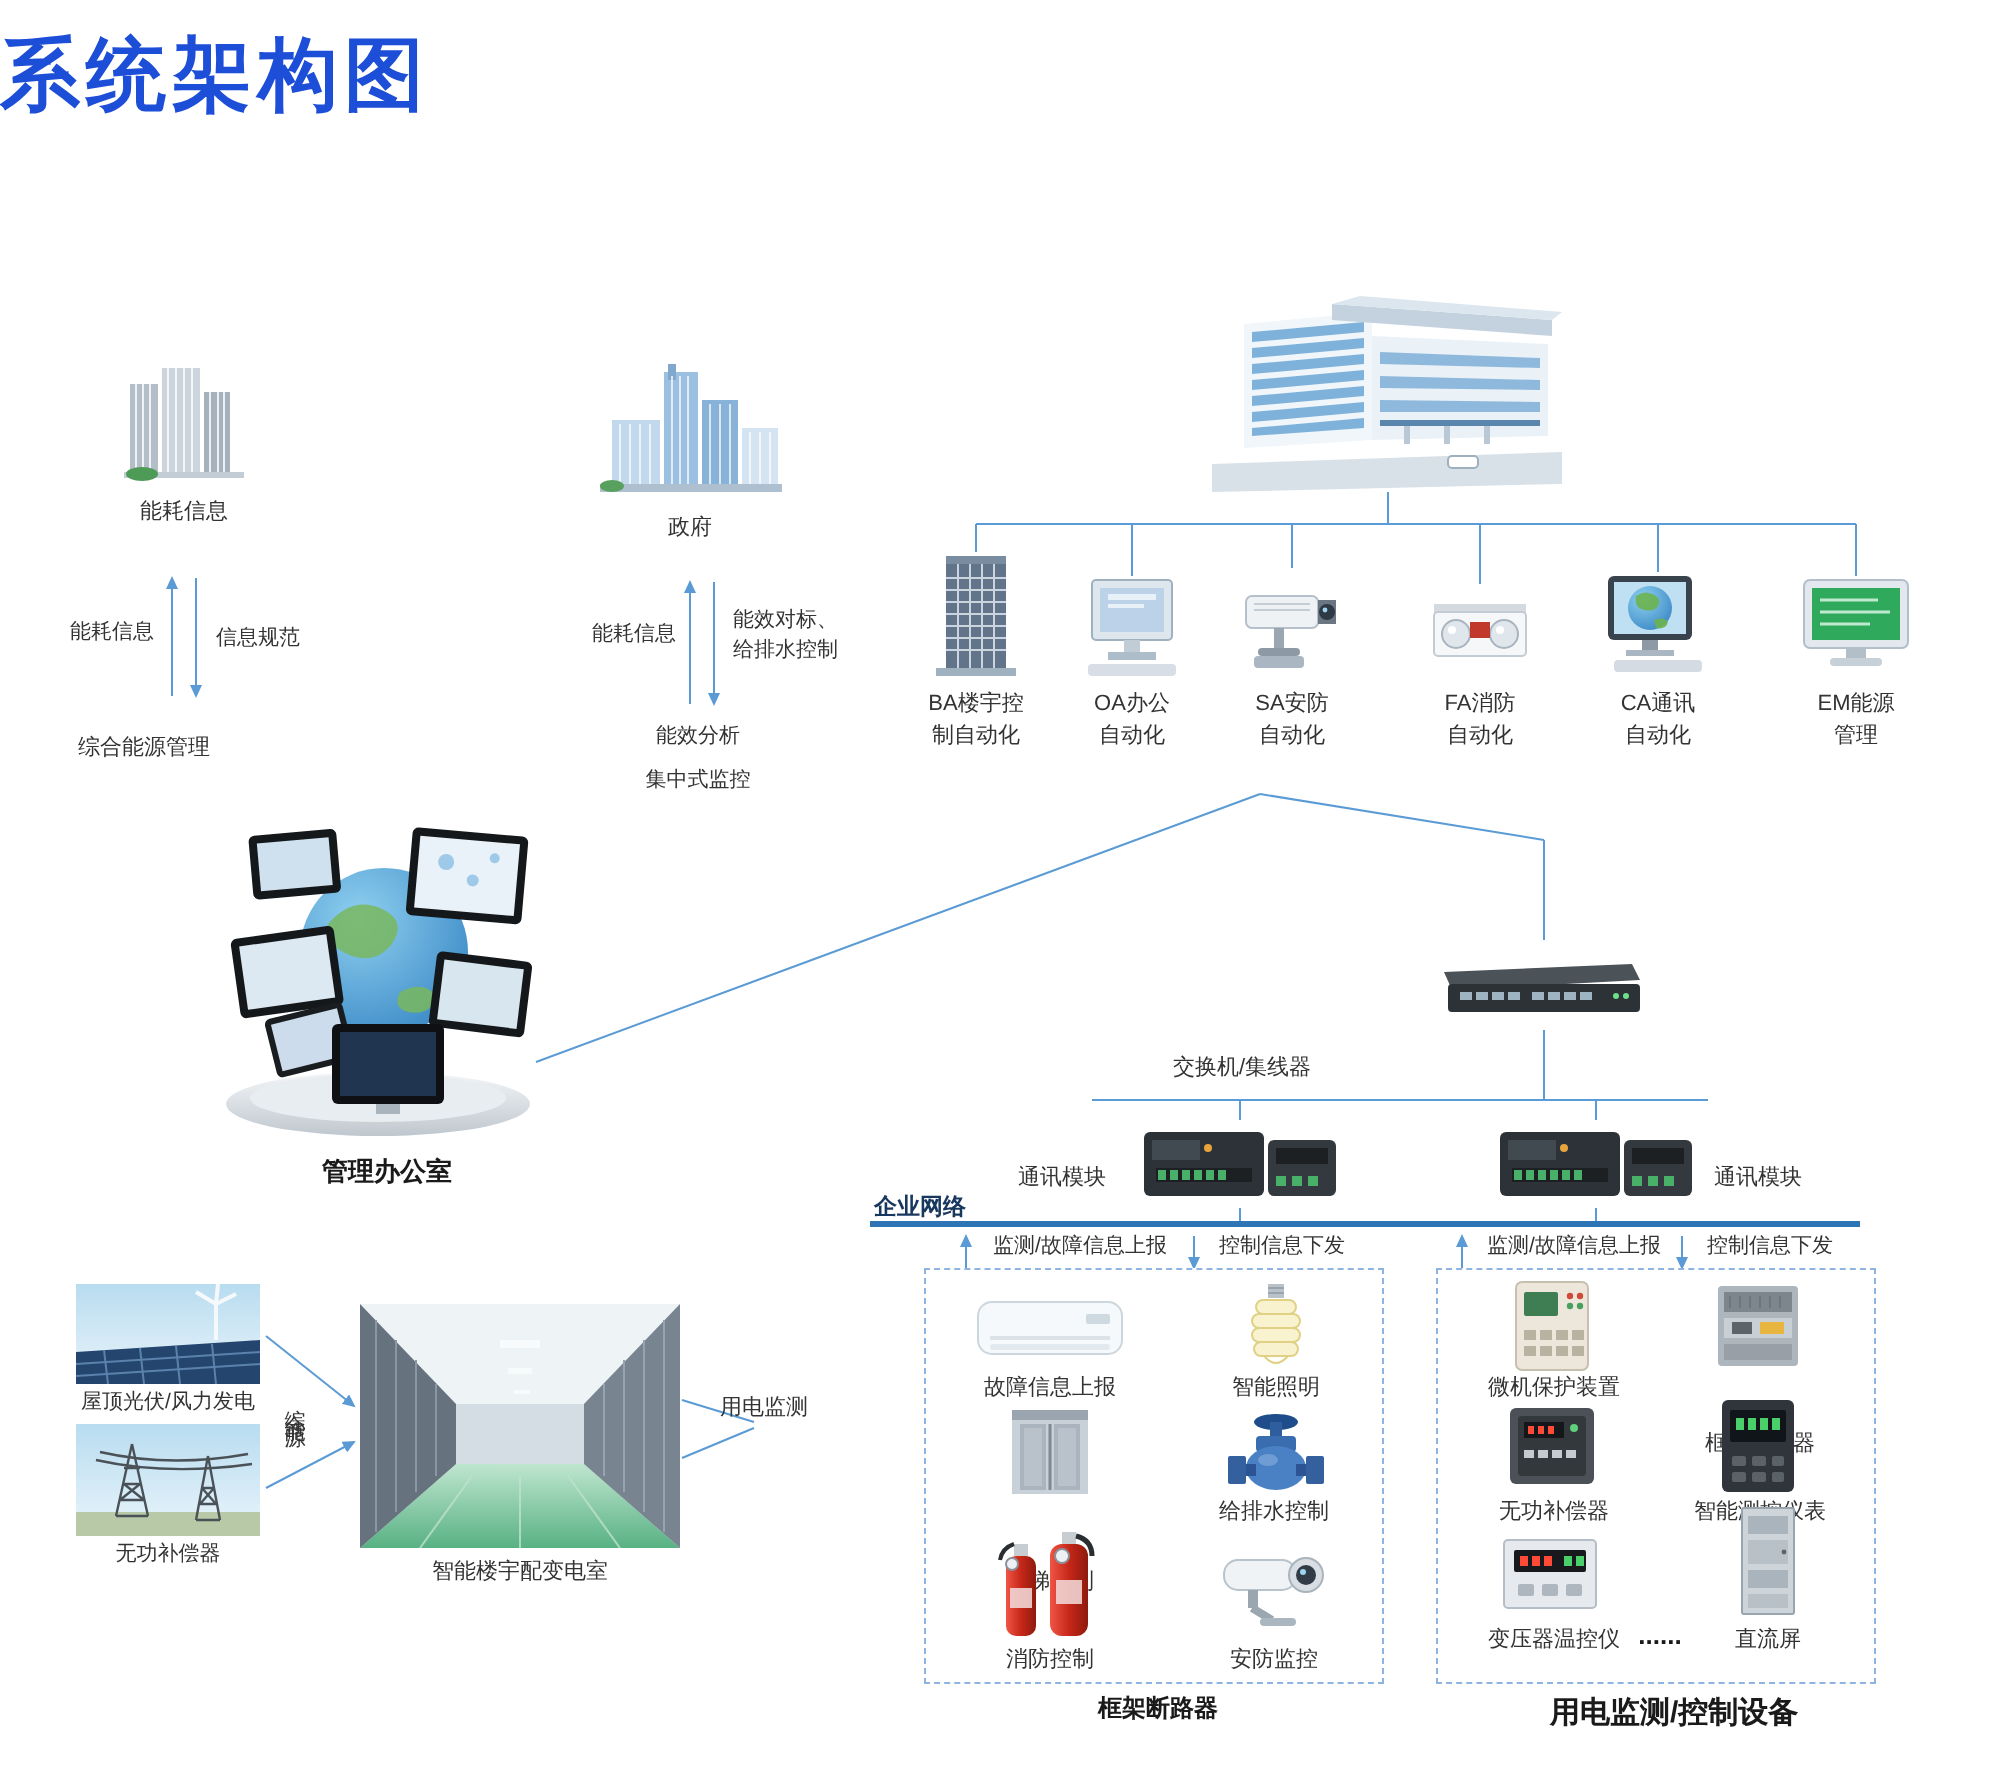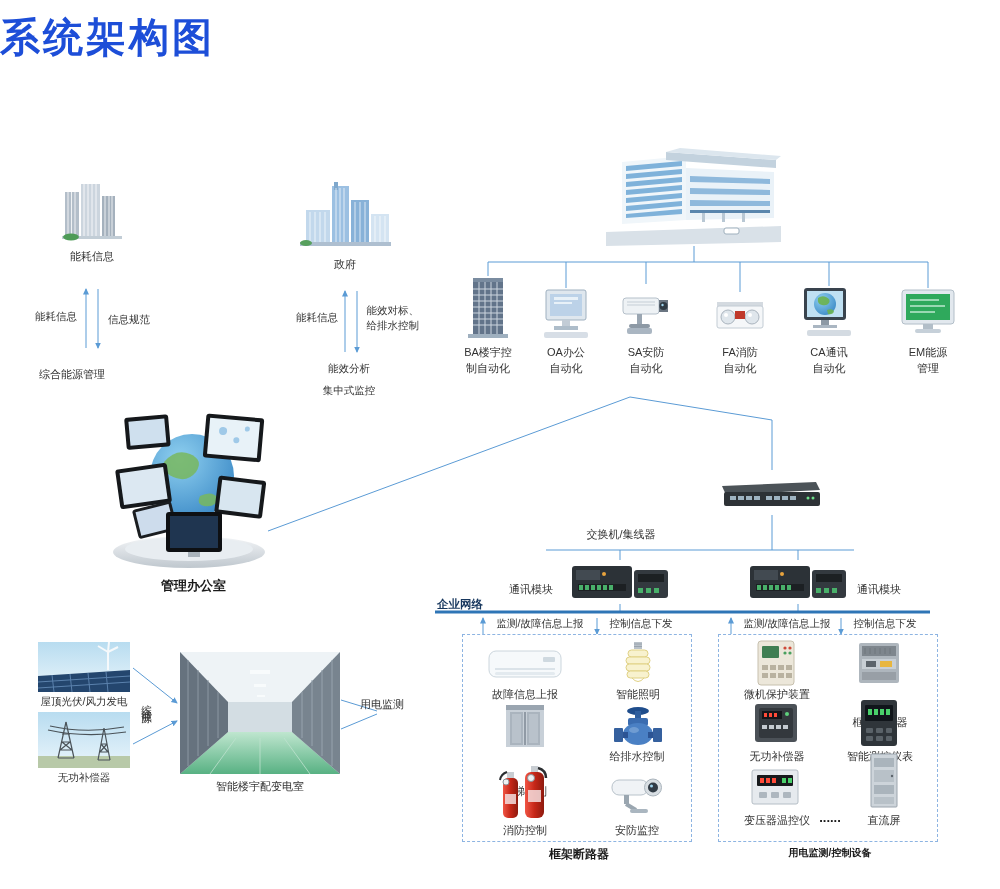--- a/index.html
+++ b/index.html
@@ -610,21 +610,21 @@
       <rect x="3" y="2" width="26" height="53" rx="1" fill="#cdd4da" stroke="#9aa4ad"></rect>
       <rect x="6" y="6" width="20" height="9" fill="#aab4bc"></rect>
       <rect x="6" y="18" width="20" height="12" fill="#b8c1c8"></rect>
       <rect x="6" y="33" width="20" height="9" fill="#aab4bc"></rect>
       <rect x="6" y="45" width="20" height="7" fill="#b8c1c8"></rect>
       <circle cx="24" cy="24" r="1.2" fill="#5c646b"></circle>
     </svg>
   </div>
   <div class="abs lbl" style="left:858px;top:813px;width:52px">直流屏</div>
 
-  <div class="abs lbl bold" style="left:775px;top:846px;width:110px;font-size:10px">用电监测/控制设备</div>
+  <div class="abs lbl bold" style="left:775px;top:846px;width:110px;font-size:15px">用电监测/控制设备</div>
 
   <div class="abs" style="left:38px;top:642px">
     <svg class="icon" width="92" height="50" viewBox="0 0 92 50">
       <rect width="92" height="50" fill="url(#gSky)"></rect>
       <g stroke="#f6f9fb" stroke-width="2">
         <line x1="70" y1="10" x2="70" y2="28"></line>
           <line x1="70" y1="10" x2="60" y2="4"></line>
           <line x1="70" y1="10" x2="80" y2="5"></line>
           <line x1="70" y1="10" x2="71" y2="0"></line>
       </g>

